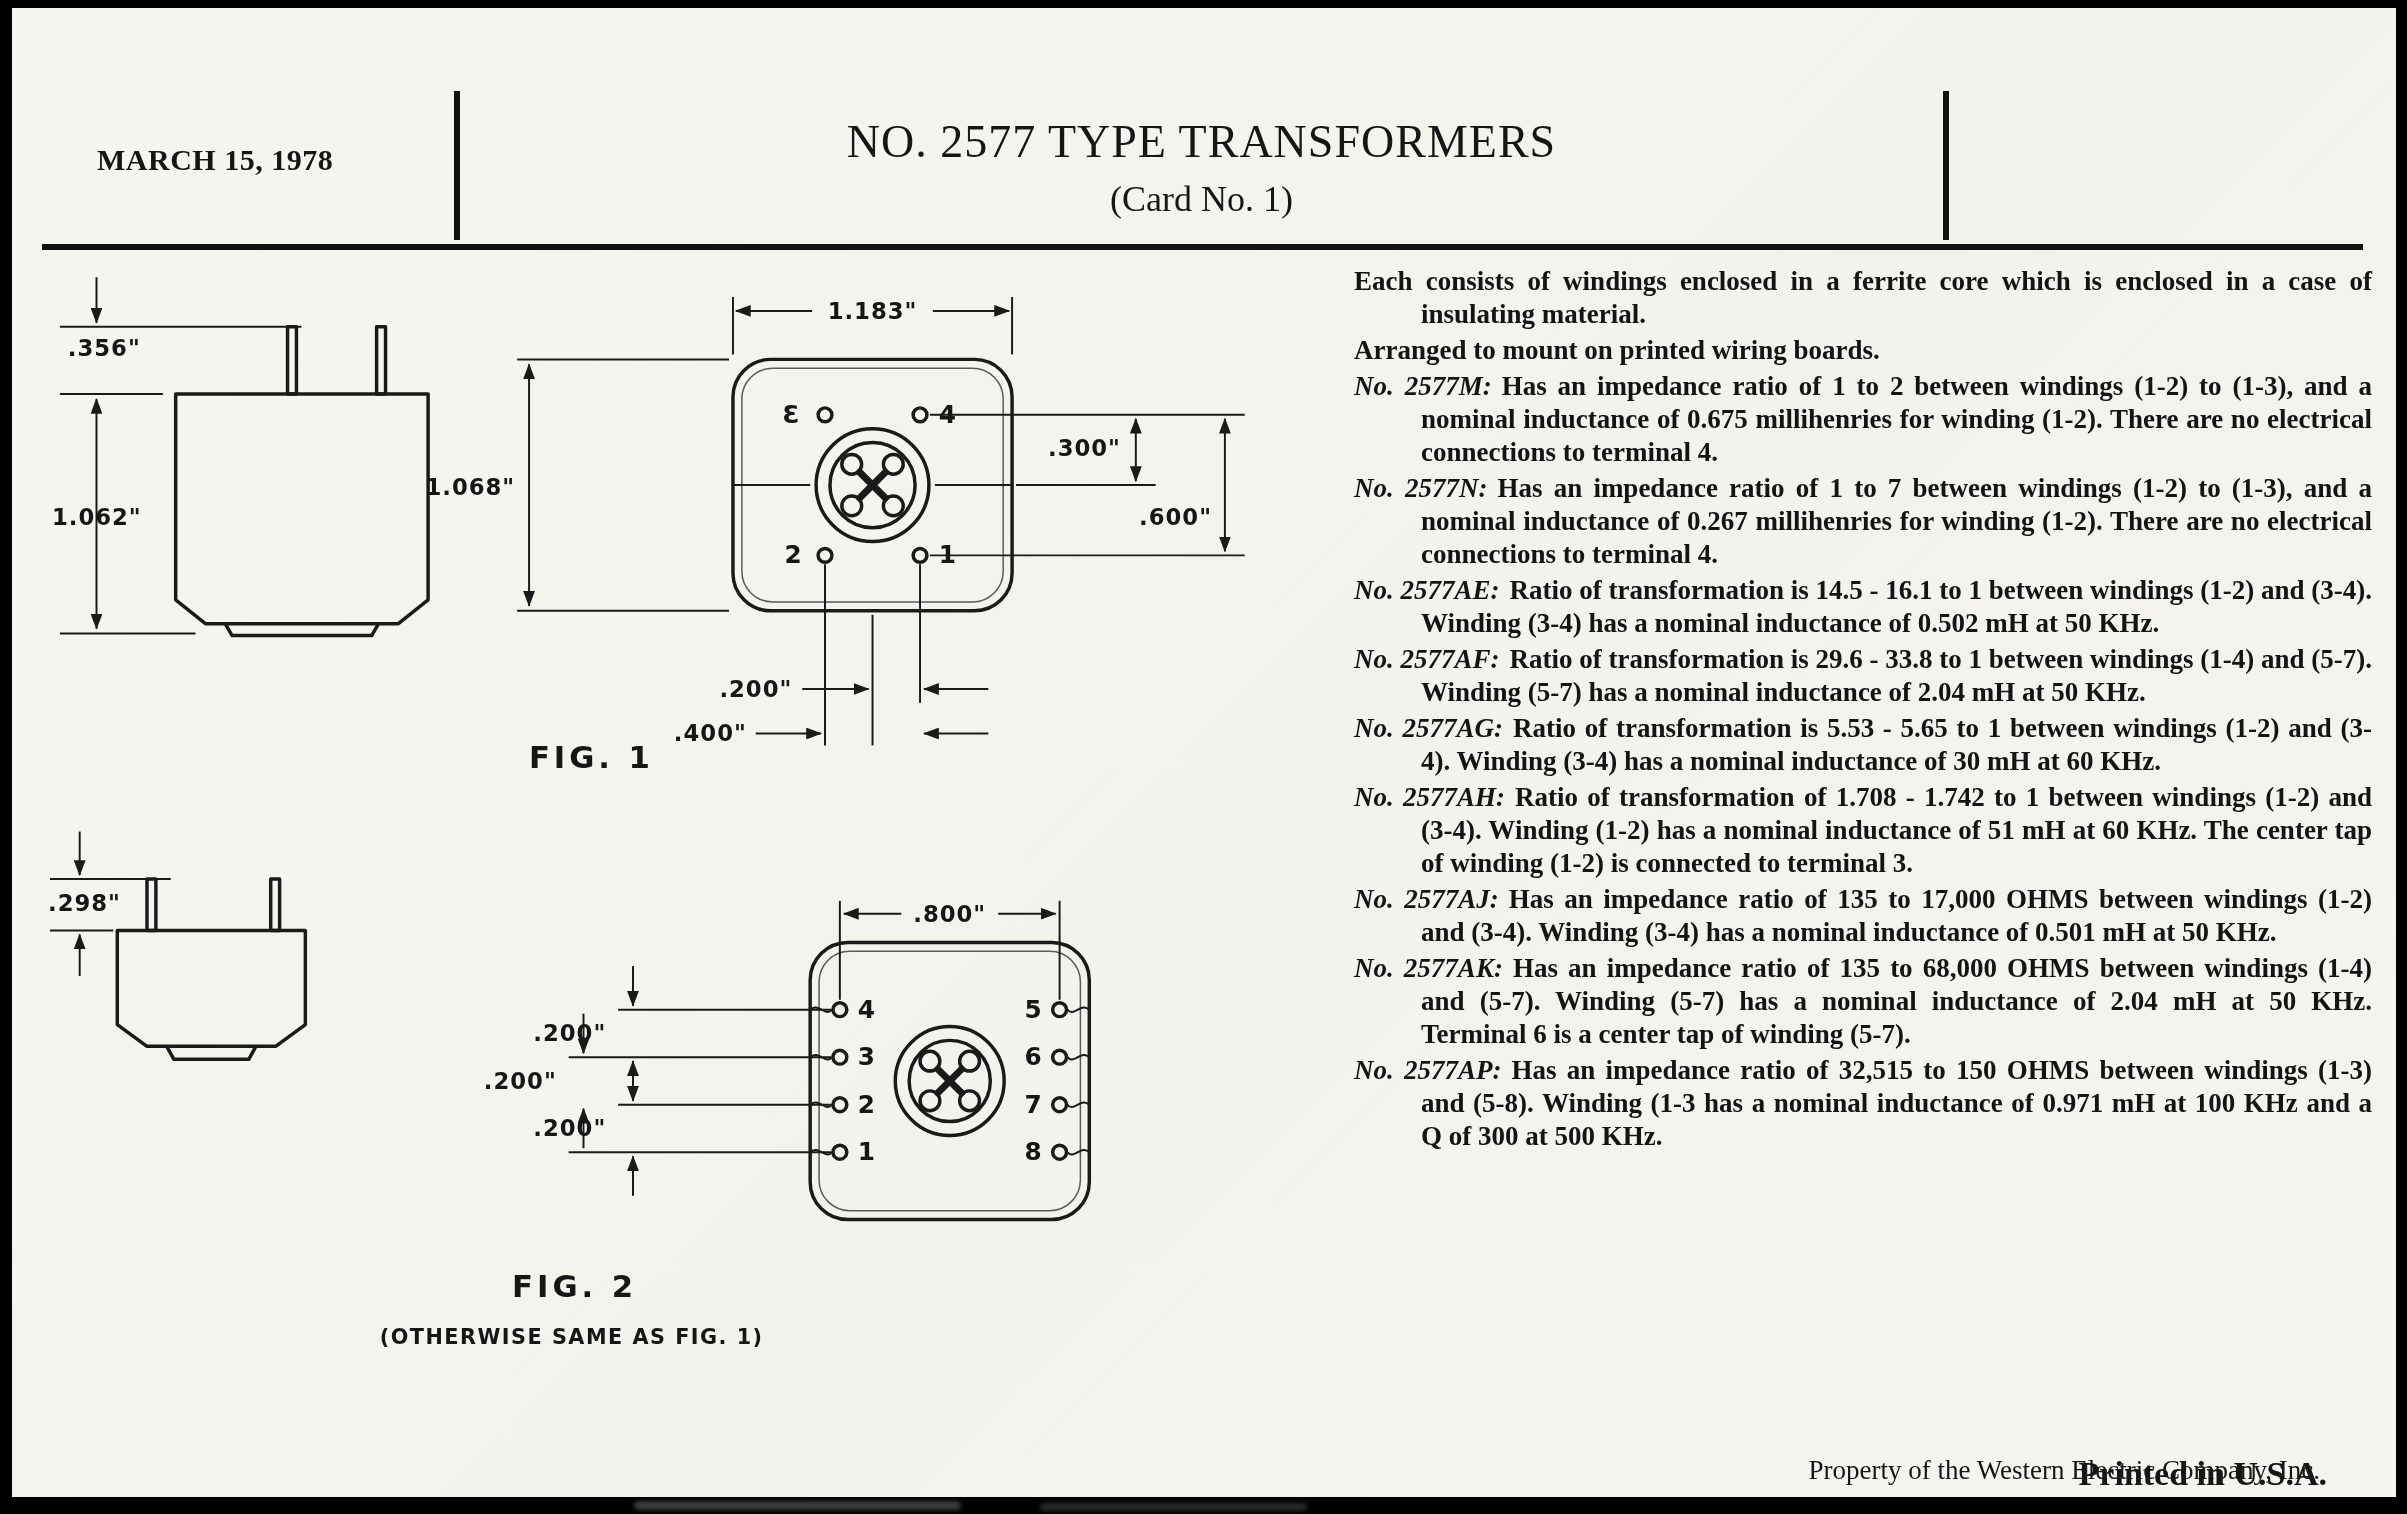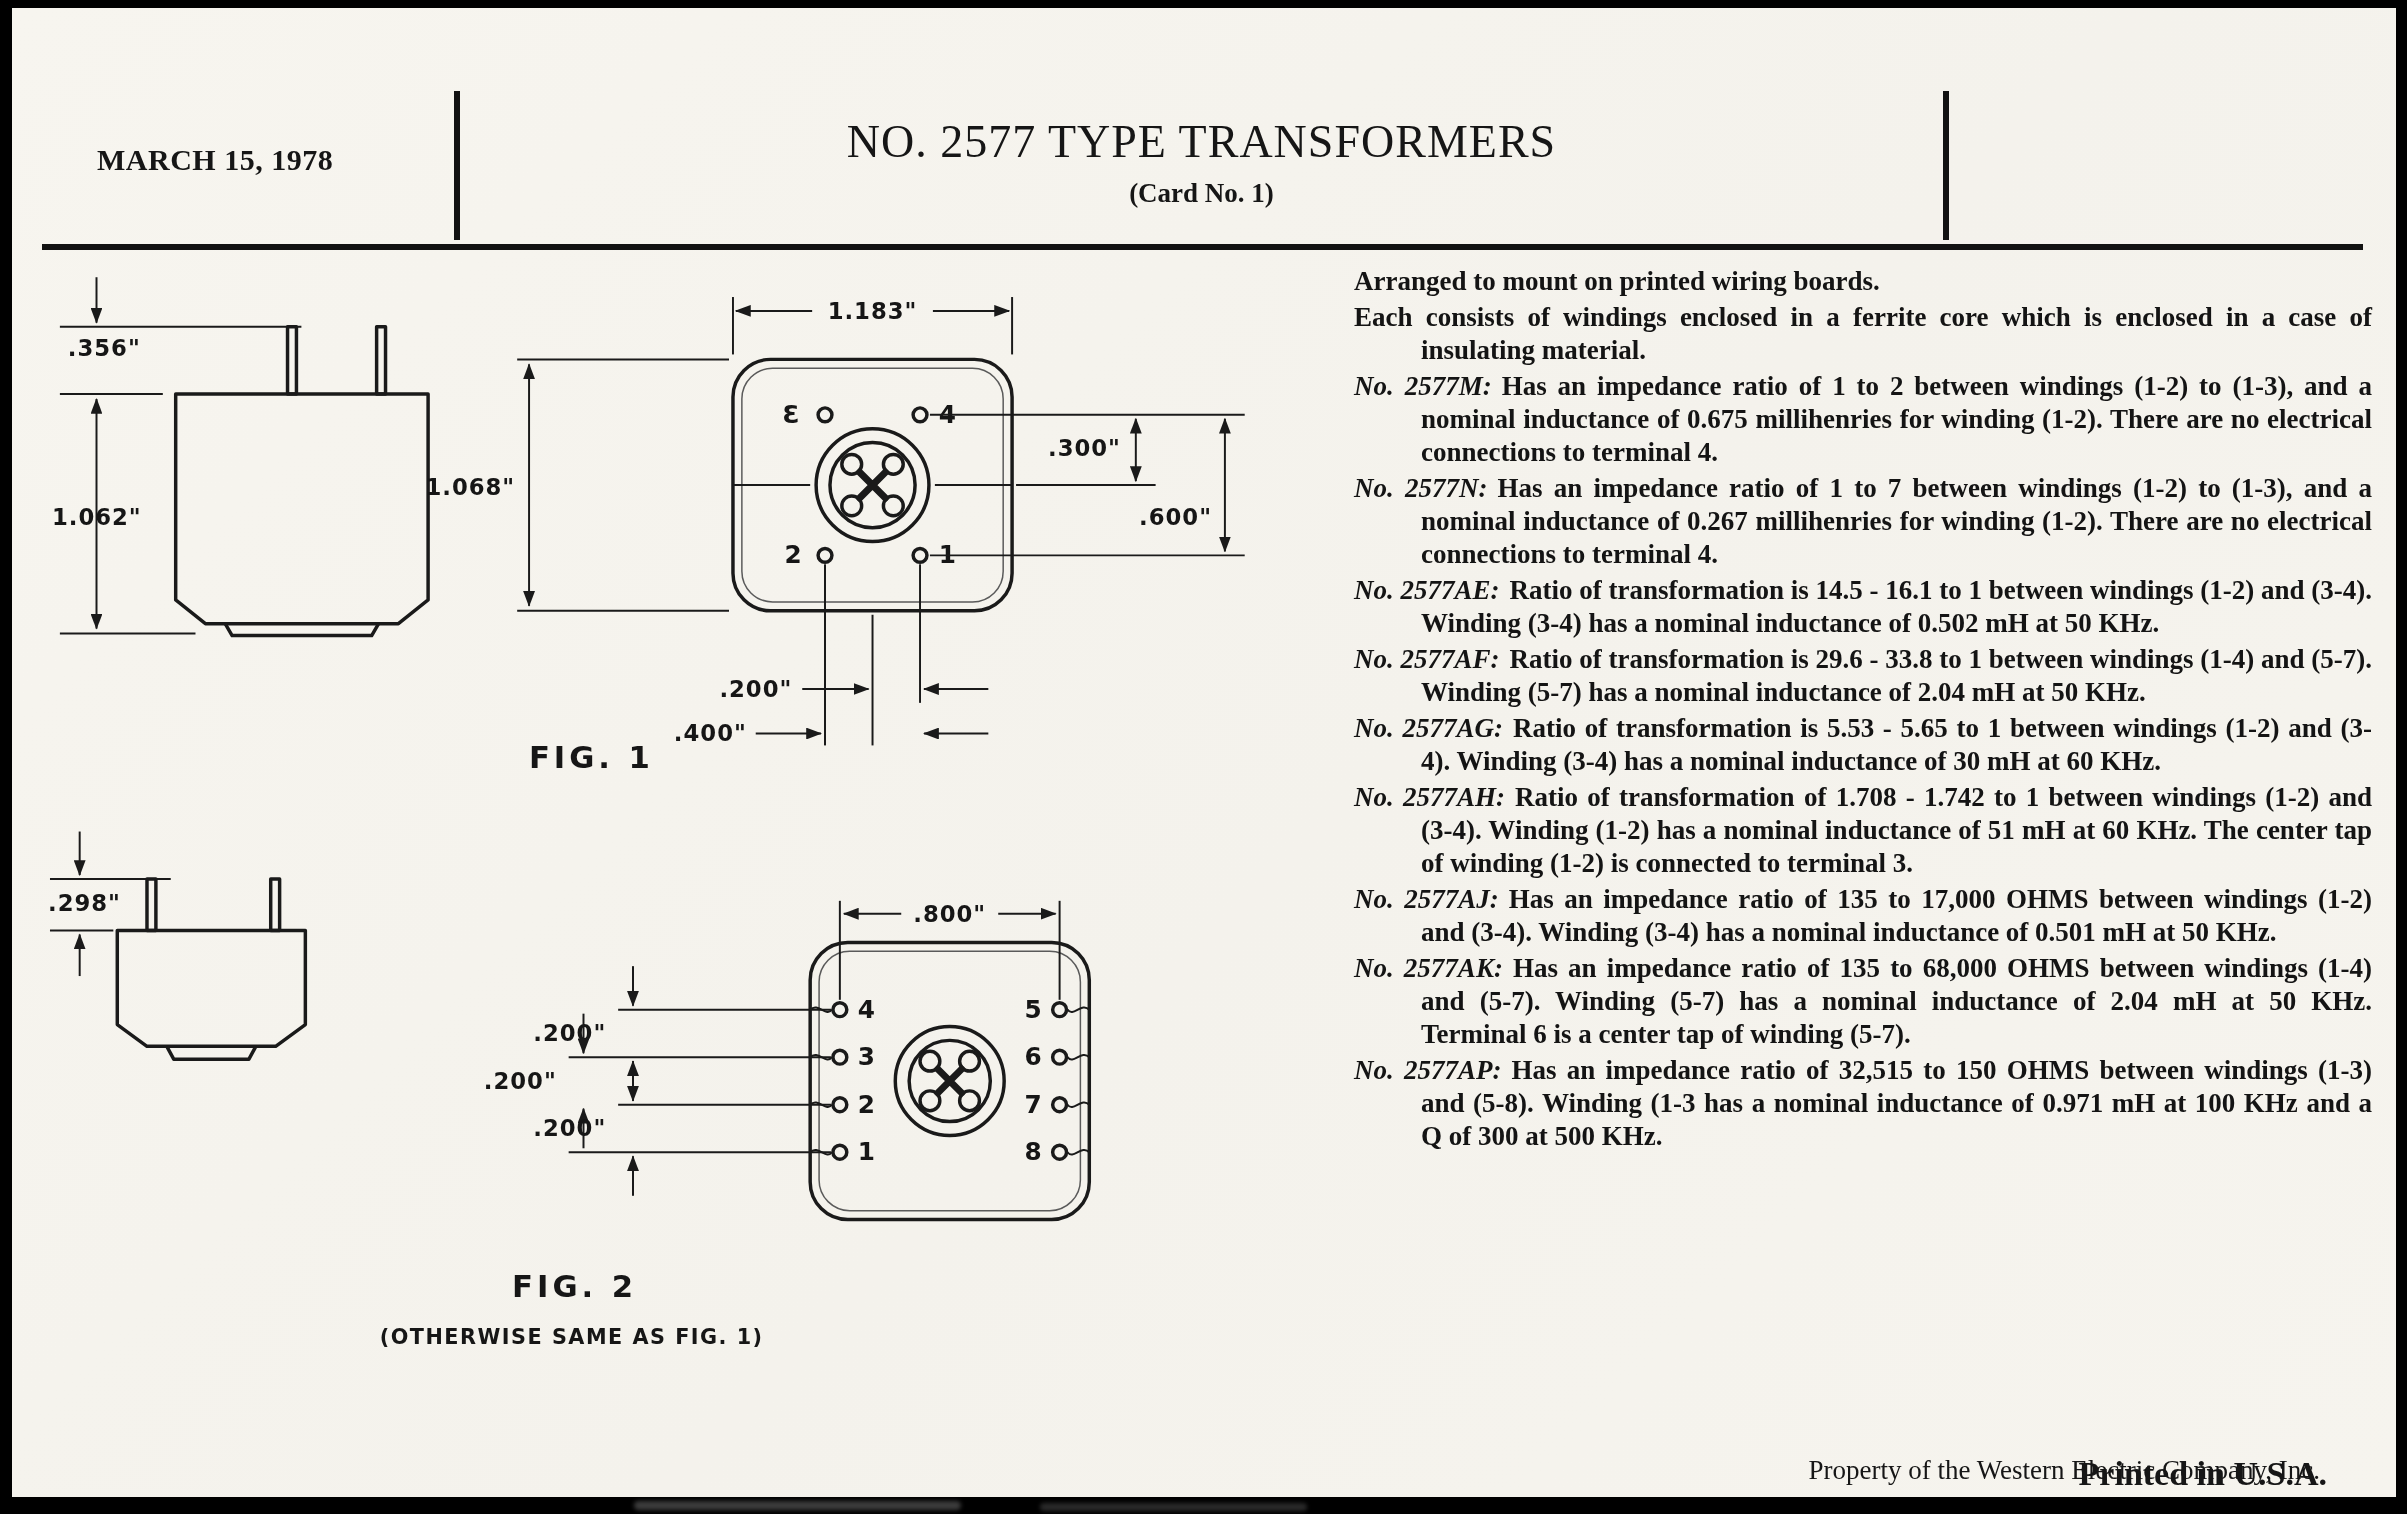--- a/index.html
+++ b/index.html
@@ -5,21 +5,21 @@
   html,body{margin:0;padding:0;}
   body{width:2408px;height:1515px;background:#000;position:relative;overflow:hidden;
        font-family:"Liberation Serif",serif;}
   .paper{position:absolute;left:12px;top:8px;width:2368px;height:1489px;
          background:linear-gradient(135deg,#f7f5ef 0%,#f4f2ec 55%,#f6f4ee 100%);color:#161616;padding-left:16px;}
   .date{position:absolute;left:85px;top:135px;font-weight:bold;font-size:30px;letter-spacing:0.5px;}
   .vbar{position:absolute;top:83px;width:6px;height:149px;background:#121212;}
   .vbar.left{left:442px;} .vbar.right{left:1931px;}
   .titleblock{position:absolute;left:455px;top:107px;width:1469px;text-align:center;}
   .title{font-weight:normal;font-size:46px;letter-spacing:1px;}
-  .subtitle{font-weight:bold;font-size:27px;margin-top:10px;}
+  .subtitle{font-weight:normal;font-size:36px;margin-top:10px;}
   .hrule{position:absolute;left:30px;top:236px;width:2321px;height:6px;background:#121212;}
   .specs{position:absolute;left:1342px;top:257px;width:1018px;
          font-weight:bold;font-size:27px;line-height:33px;text-align:justify;color:#141414;}
   .specs p{margin:0 0 3px 0;padding-left:67px;text-indent:-67px;}
   .specs .sl{margin-right:10px;font-style:italic;}
   .footer-prop{position:absolute;left:0;top:1447px;width:2308px;text-align:right;
                font-weight:normal;font-size:27px;}
   .footer-usa{position:absolute;right:69px;top:1447px;font-weight:bold;font-size:34px;}
   svg.draw{position:absolute;left:0;top:0;}
   .o{stroke:#1a1a1a;stroke-width:3.5;fill:none;stroke-linejoin:round;}
@@ -187,22 +187,22 @@
       <text class="dim" x="550" y="1092" text-anchor="end">.200"</text>
       <line class="d" x1="627" y1="1064" x2="627" y2="1104" marker-end="url(#ah)"></line>
       <line class="d" x1="627" y1="1200" x2="627" y2="1160" marker-end="url(#ah)"></line>
       <text class="dim" x="600" y="1140" text-anchor="end">.200"</text>
       <text class="figlabel" x="568" y="1302" text-anchor="middle">FIG. 2</text>
       <text class="fignote" x="565" y="1350" text-anchor="middle">(OTHERWISE SAME AS FIG. 1)</text>
     </g>
   </svg>
 
   <div class="specs">
+    <p>Each consists of windings enclosed in a ferrite core which is enclosed in a case of insulating material.</p>
     <p>Arranged to mount on printed wiring boards.</p>
-    <p>Each consists of windings enclosed in a ferrite core which is enclosed in a case of insulating material.</p>
     <p><span class="sl">No. 2577M:</span><span>Has an impedance ratio of 1 to 2 between windings (1-2) to (1-3), and a nominal inductance of 0.675 millihenries for winding (1-2). There are no electrical connections to terminal 4.</span></p>
     <p><span class="sl">No. 2577N:</span><span>Has an impedance ratio of 1 to 7 between windings (1-2) to (1-3), and a nominal inductance of 0.267 millihenries for winding (1-2). There are no electrical connections to terminal 4.</span></p>
     <p><span class="sl">No. 2577AE:</span><span>Ratio of transformation is 14.5 - 16.1 to 1 between windings (1-2) and (3-4). Winding (3-4) has a nominal inductance of 0.502 mH at 50 KHz.</span></p>
     <p><span class="sl">No. 2577AF:</span><span>Ratio of transformation is 29.6 - 33.8 to 1 between windings (1-4) and (5-7). Winding (5-7) has a nominal inductance of 2.04 mH at 50 KHz.</span></p>
     <p><span class="sl">No. 2577AG:</span><span>Ratio of transformation is 5.53 - 5.65 to 1 between windings (1-2) and (3-4). Winding (3-4) has a nominal inductance of 30 mH at 60 KHz.</span></p>
     <p><span class="sl">No. 2577AH:</span><span>Ratio of transformation of 1.708 - 1.742 to 1 between windings (1-2) and (3-4). Winding (1-2) has a nominal inductance of 51 mH at 60 KHz. The center tap of winding (1-2) is connected to terminal 3.</span></p>
     <p><span class="sl">No. 2577AJ:</span><span>Has an impedance ratio of 135 to 17,000 OHMS between windings (1-2) and (3-4). Winding (3-4) has a nominal inductance of 0.501 mH at 50 KHz.</span></p>
     <p><span class="sl">No. 2577AK:</span><span>Has an impedance ratio of 135 to 68,000 OHMS between windings (1-4) and (5-7). Winding (5-7) has a nominal inductance of 2.04 mH at 50 KHz. Terminal 6 is a center tap of winding (5-7).</span></p>
     <p><span class="sl">No. 2577AP:</span><span>Has an impedance ratio of 32,515 to 150 OHMS between windings (1-3) and (5-8). Winding (1-3 has a nominal inductance of 0.971 mH at 100 KHz and a Q of 300 at 500 KHz.</span></p>
   </div>

